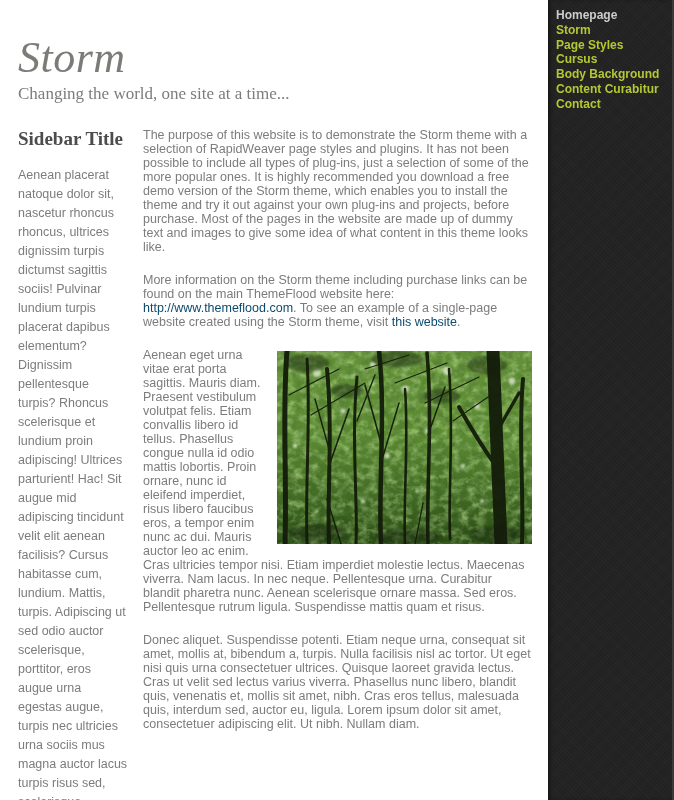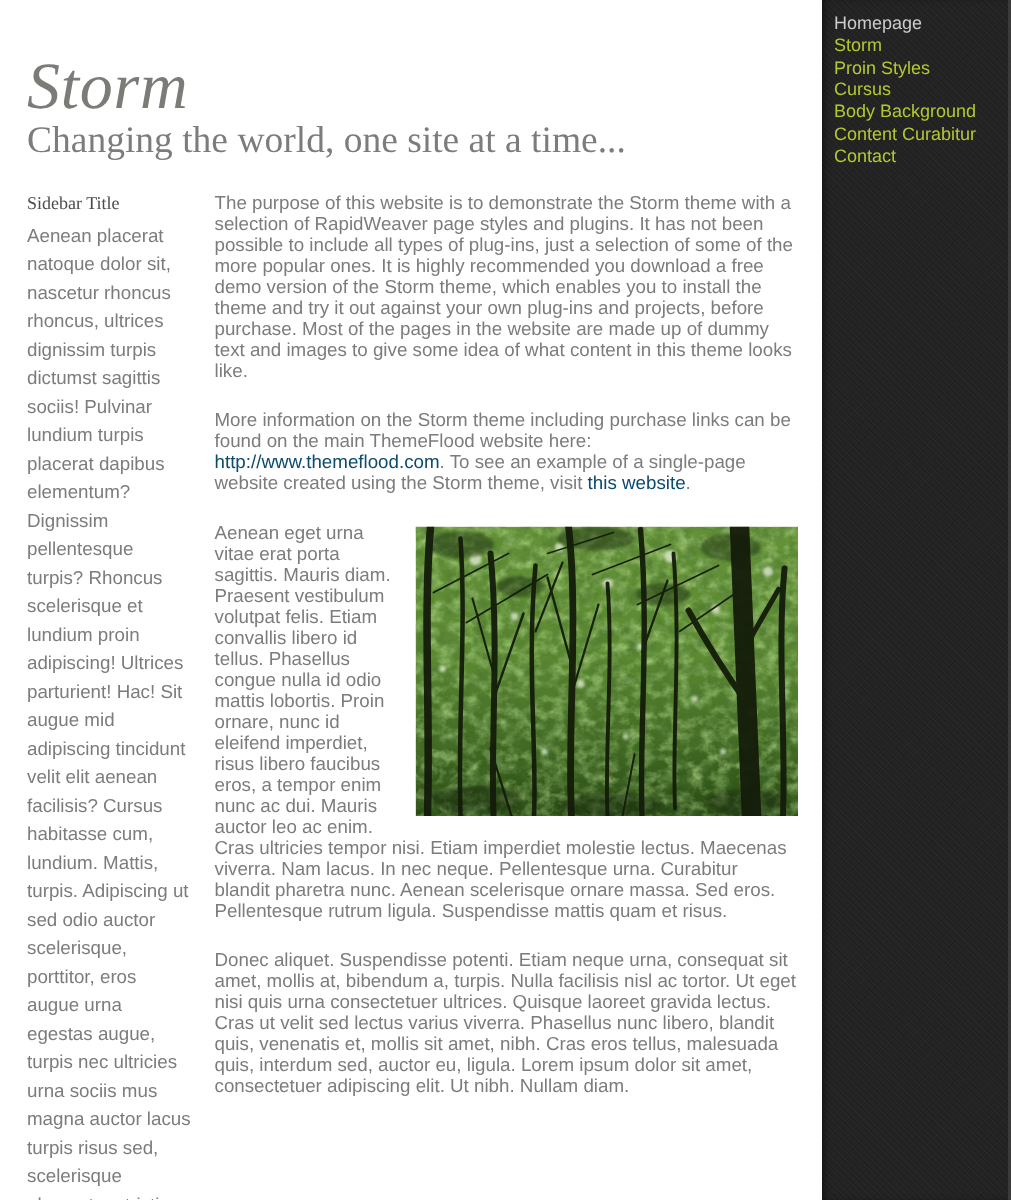--- a/index.html
+++ b/index.html
@@ -13,27 +13,27 @@
     position:absolute; left:0; top:0; width:548px; height:584px;
     background:#ffffff; padding:36px 16px 0 18px;
   }
   .site-title {
     font-family:"Liberation Serif","DejaVu Serif",serif;
     font-style:italic; font-weight:400; font-size:44px; line-height:1.0;
     color:#7b7b78; letter-spacing:0.5px;
   }
   .site-tagline {
     font-family:"Liberation Serif","DejaVu Serif",serif;
-    font-size:25px; line-height:24px; color:#7c7c7c; margin-top:2px;
+    font-size:17px; line-height:24px; color:#7c7c7c; margin-top:2px;
   }
   .columns { display:flex; gap:15px; margin-top:22px; }
   .side-col { width:110px; flex:0 0 110px; }
   .side-col h2 {
     font-family:"Liberation Serif","DejaVu Serif",serif;
-    font-size:12px; font-weight:normal; color:#4c4c4c; margin-bottom:5px;
+    font-size:19px; font-weight:bold; color:#4c4c4c; margin-bottom:16px;
   }
   .side-col p { font-size:12.5px; line-height:19px; color:#7c7c7c; }
   .main-col { width:389px; flex:0 0 389px; }
   .main-col p { font-size:12.5px; line-height:14px; color:#7c7c7c; margin-bottom:19px; }
   .main-col a { color:#0c4a6e; text-decoration:none; cursor:pointer; }
   .photo-float {
     float:right; width:255px; height:193px; margin:3px 0 14px 8px;
     display:block; overflow:hidden;
   }
   .photo-float svg { display:block; }
@@ -42,21 +42,21 @@
     position:absolute; right:0; top:0; width:126px; height:800px;
     background-color:#242424;
     background-image:
       repeating-linear-gradient(45deg, rgba(255,255,255,0.02) 0 1px, transparent 1px 3px),
       repeating-linear-gradient(-45deg, rgba(0,0,0,0.10) 0 1px, transparent 1px 2px);
     box-shadow: inset 3px 0 5px -2px rgba(0,0,0,0.55);
     padding:8px 4px 0 8px;
   }
   .nav-sidebar ul { list-style:none; }
   .nav-sidebar li a {
-    display:block; font-size:12px; font-weight:normal; line-height:14.8px;
+    display:block; font-size:12px; font-weight:bold; line-height:14.8px;
     color:#b5c832; text-decoration:none; cursor:pointer;
     white-space:nowrap;
   }
   .nav-sidebar li a.current { color:#cccccc; }
   .window-edge {
     position:absolute; right:0; top:0; width:2px; height:800px;
     background:#4e4e4e; opacity:0.55;
   }
 </style>
 </head>
@@ -174,21 +174,21 @@
 
   <div class="nav-sidebar">
     <ul>
       <li>
           <a href="#" class="current">Homepage</a>
         </li>
       <li>
           <a href="#">Storm</a>
         </li>
       <li>
-          <a href="#">Proin Styles</a>
+          <a href="#">Page Styles</a>
         </li>
       <li>
           <a href="#">Cursus</a>
         </li>
       <li>
           <a href="#">Body Background</a>
         </li>
       <li>
           <a href="#">Content Curabitur</a>
         </li>

